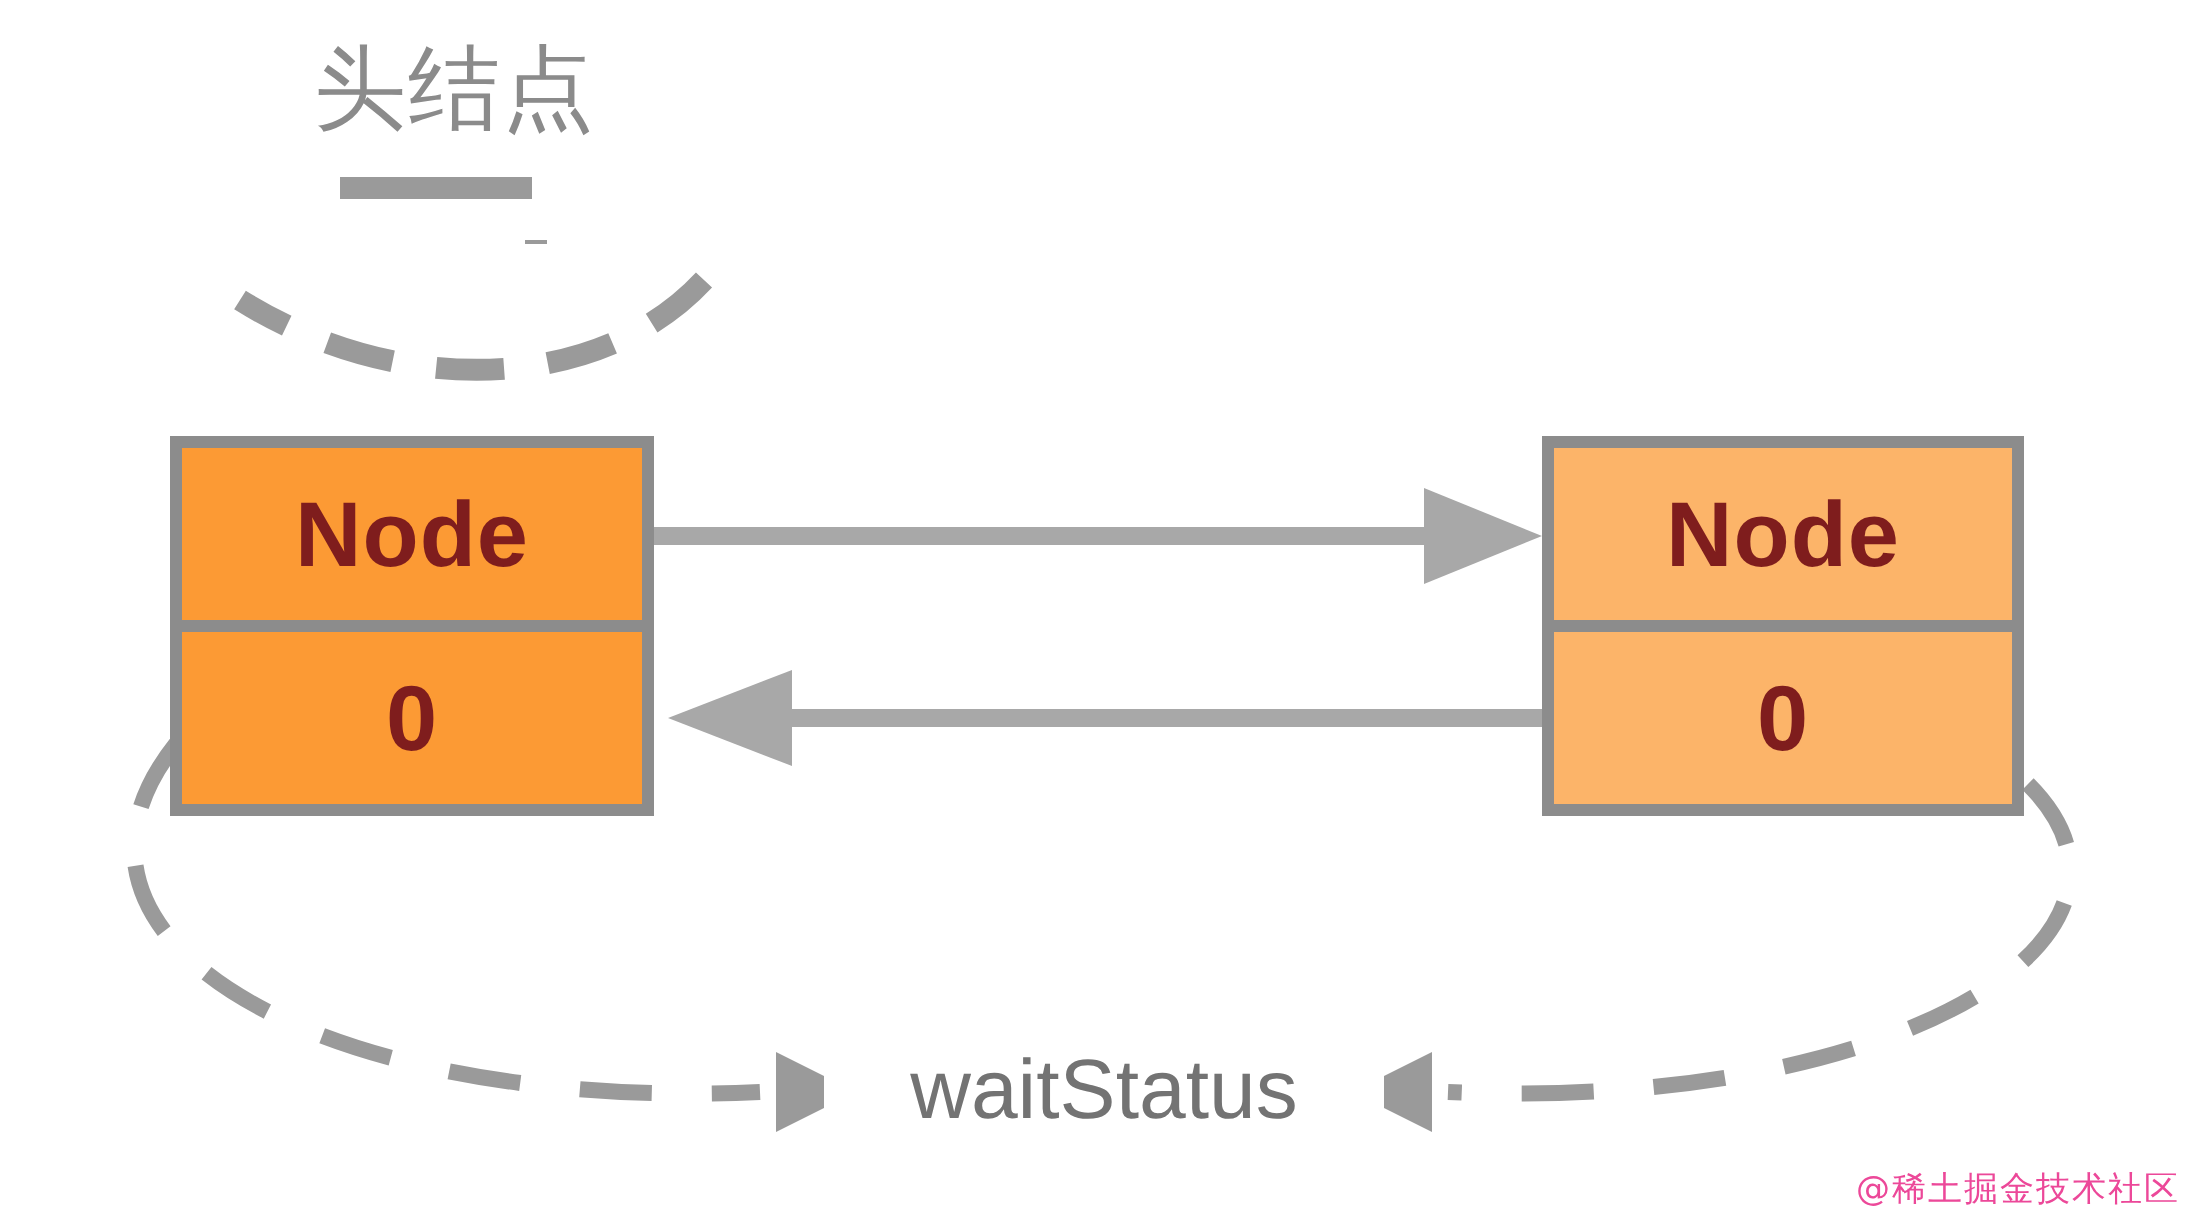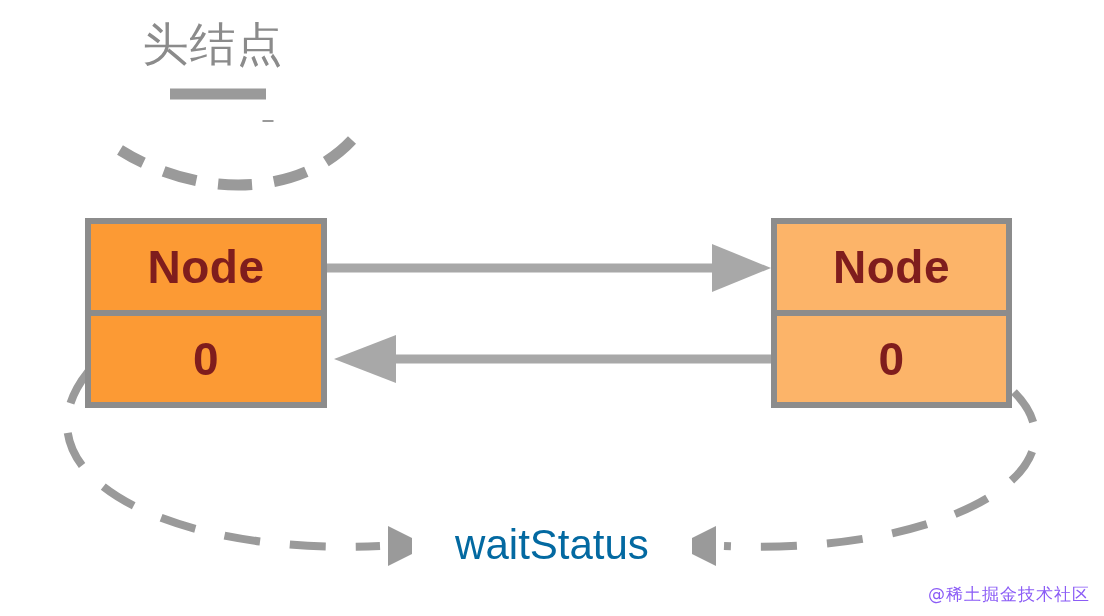--- a/index.html
+++ b/index.html
@@ -24,21 +24,21 @@
     width: 1104px;
     height: 616px;
   }
 
   
   .head-label {
     position: absolute;
     left: 128px;
     top: 14px;
     width: 170px;
-    text-align: center;
+    text-align: right;
     font-size: 46px;
     line-height: 60px;
     color: #8b8b8b;
     font-family: "DejaVu Sans", "Liberation Sans", sans-serif;
     white-space: nowrap;
     letter-spacing: 1px;
   }
 
   
   .node {
@@ -80,33 +80,33 @@
 
   
   .waitstatus-label {
     position: absolute;
     left: 412px;
     top: 518px;
     width: 280px;
     text-align: center;
     font-size: 42px;
     line-height: 54px;
-    color: #0369a1;
+    color: #737373;
     font-family: "Liberation Sans", sans-serif;
     white-space: nowrap;
     background: #ffffff;
   }
 
   
   .watermark {
     position: absolute;
     right: 14px;
     bottom: 10px;
     font-size: 17px;
-    color: #8b5cf6;
+    color: #ec4899;
     font-family: "DejaVu Sans", "Liberation Sans", sans-serif;
     white-space: nowrap;
     letter-spacing: 1px;
   }
 </style>
 </head>
 <body>
 
 <div id="canvas">
 

